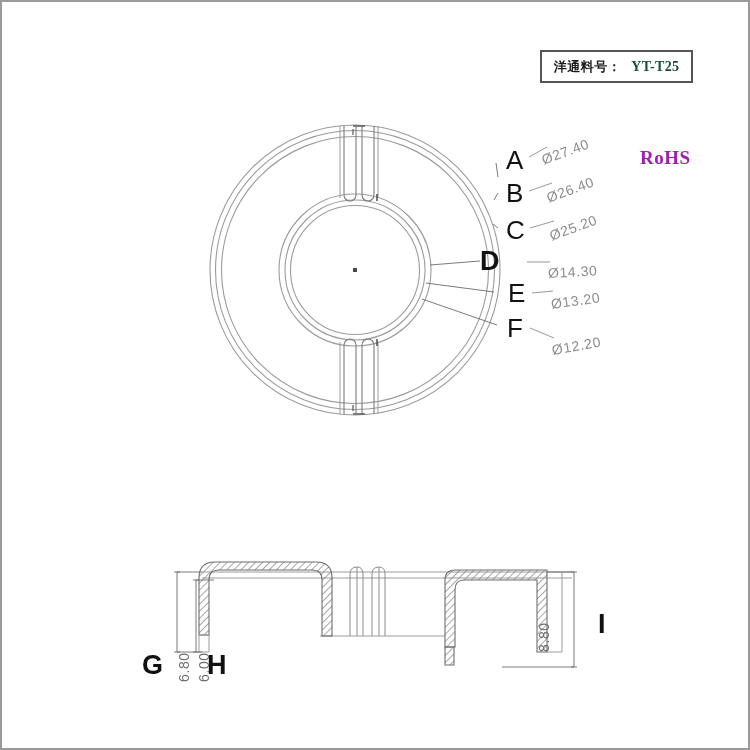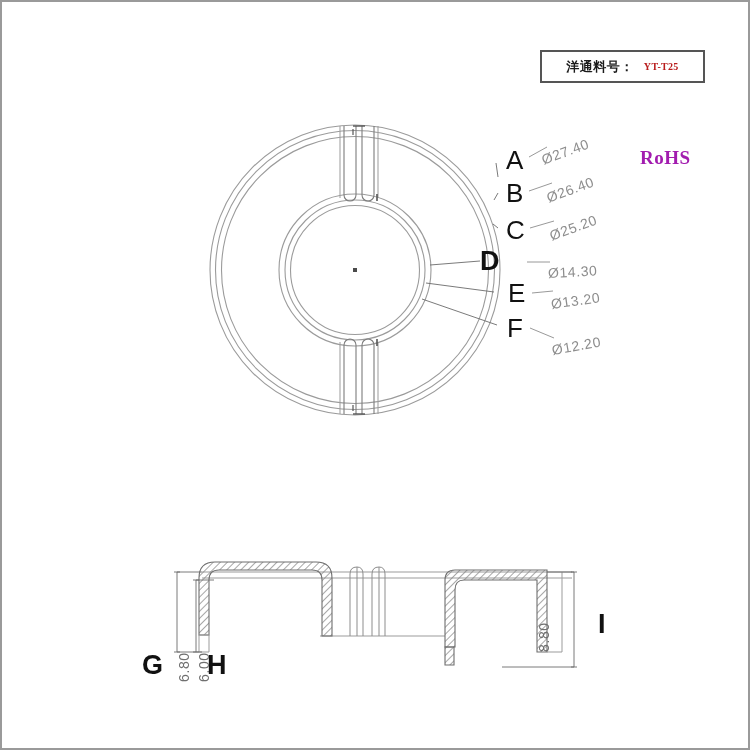--- a/index.html
+++ b/index.html
@@ -16,42 +16,42 @@
     box-sizing: border-box;
     overflow: hidden;
     font-family: "Liberation Sans", sans-serif;
   }
 
   
   #title-block {
     position: absolute;
     left: 538px;
     top: 48px;
-    width: 165px;
+    width: 153px;
     height: 33px;
     border: 2px solid #555555;
     background: #ffffff;
     box-sizing: border-box;
     display: flex;
     align-items: center;
     justify-content: center;
     gap: 10px;
   }
   #title-block .cn {
     font-family: "DejaVu Sans", sans-serif;
     font-size: 13px;
     font-weight: 700;
     color: #1a1a1a;
     letter-spacing: 0.5px;
   }
   #title-block .code {
     font-family: "Liberation Serif", serif;
-    font-size: 10px;
-    font-weight: 700;
-    color: #b91c1c;
+    font-size: 14px;
+    font-weight: 700;
+    color: #14532d;
     letter-spacing: 0.3px;
   }
 
   
   #rohs {
     position: absolute;
     left: 638px;
     top: 145px;
     font-family: "Liberation Serif", serif;
     font-size: 19px;

